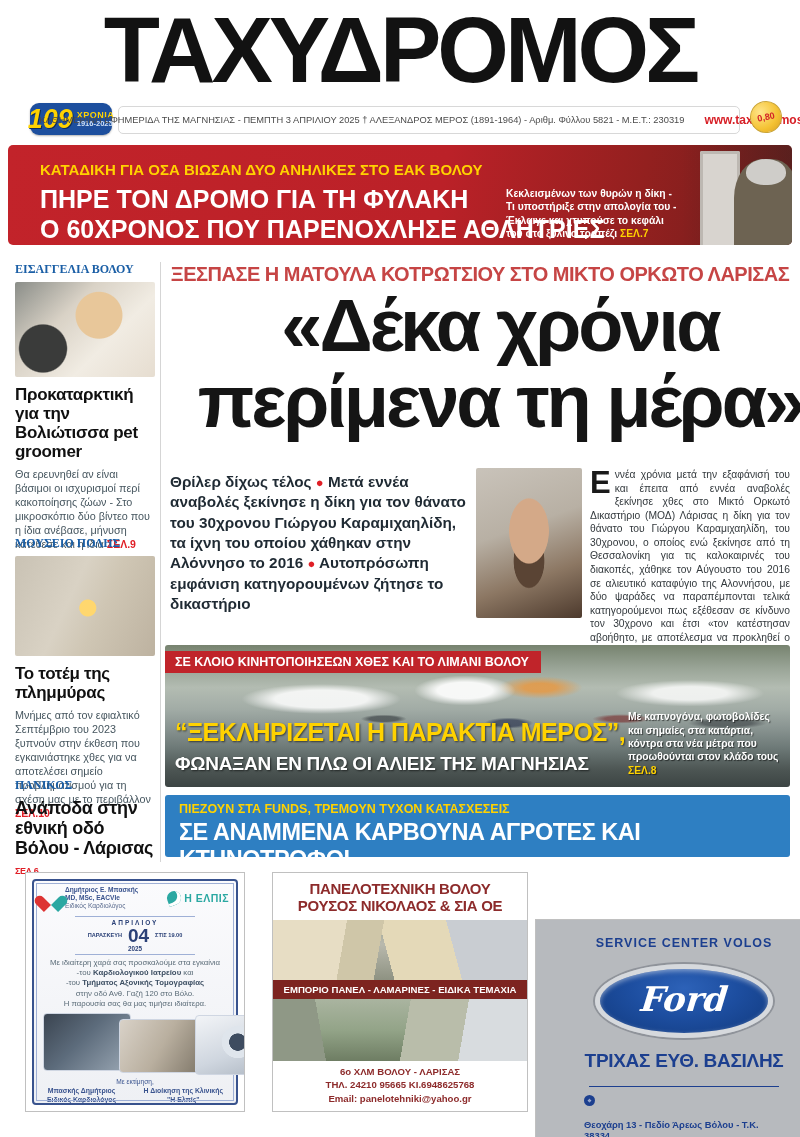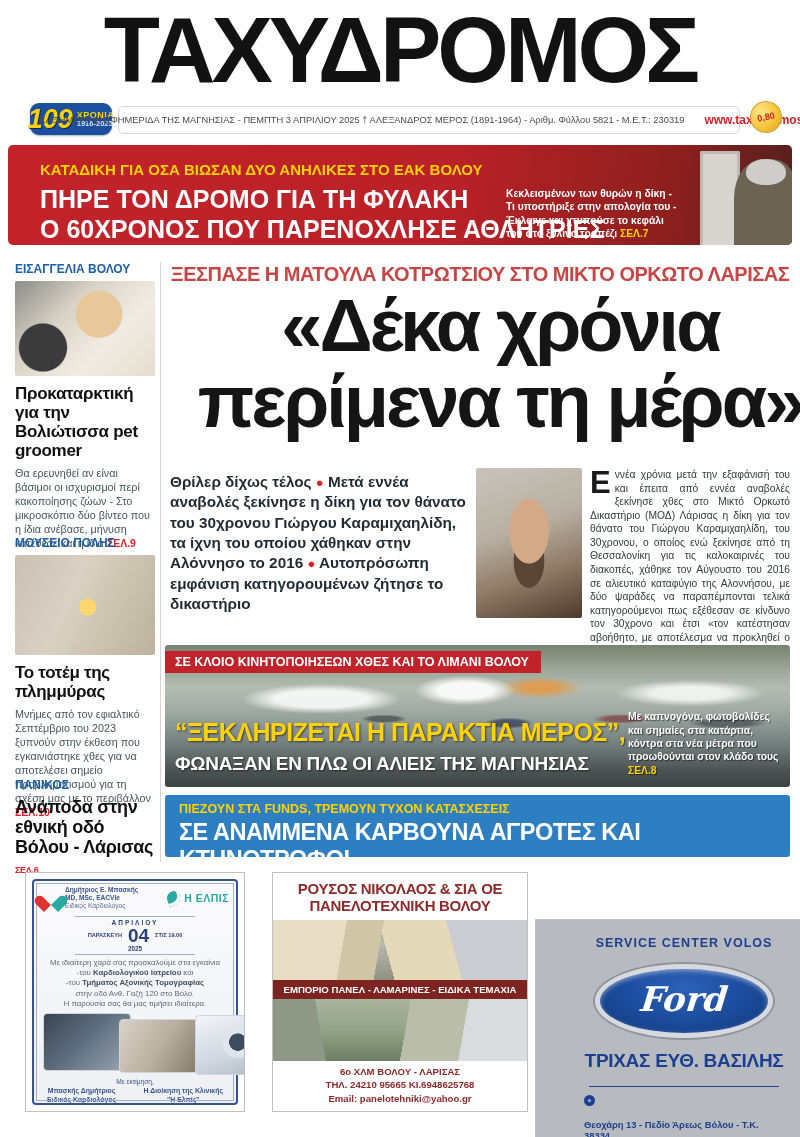--- a/index.html
+++ b/index.html
@@ -41,21 +41,21 @@
     border-radius:50% 50% 45% 45%;}
   .tb-kicker{position:absolute;left:32px;top:16px;font-size:15px;font-weight:800;color:#ffd200;}
   .tb-h1{position:absolute;left:32px;top:40px;font-size:25px;font-weight:900;color:#ffffff;line-height:1.18;}
   .tb-note{position:absolute;left:498px;top:42px;width:175px;font-size:10.3px;font-weight:700;
     color:#ffffff;line-height:1.3;}
   .tb-note .ref{color:#ffd200;font-weight:800;}
 
   
   .v-divider{position:absolute;left:160px;top:262px;width:1px;height:600px;background:#d5d5d5;}
   .sb{position:absolute;left:15px;width:140px;}
-  .kicker-blue{font-size:12px;font-weight:800;color:#1b5fa6;margin-bottom:5px;}
+  .kicker-blue{font-size:12px;font-weight:800;color:#1b5fa6;margin-bottom:5px;font-family:Liberation Serif, serif;}
   .sb-photo{width:140px;border-radius:2px;margin-bottom:8px;}
   .sb-h{font-size:17px;font-weight:800;color:#101010;line-height:1.12;letter-spacing:-.3px;margin-bottom:6px;}
   .sb-body{font-size:10.8px;color:#46565f;line-height:1.3;}
   .ref-red{color:#e01f26;font-weight:800;font-size:10.5px;}
   .dog-photo{height:95px;background:
      radial-gradient(circle at 60% 35%,#e8c79a 0 22%,rgba(0,0,0,0) 23%),
      radial-gradient(circle at 20% 70%,#3a3b3a 0 18%,rgba(0,0,0,0) 19%),
      linear-gradient(135deg,#8a8d88 0%,#d9d2c6 35%,#f1ece3 65%,#e6ddd0 100%);}
   .museum-photo{height:100px;background:
      radial-gradient(circle at 52% 52%,#ffd76e 0 9%,rgba(0,0,0,0) 10%),
@@ -328,22 +328,22 @@
         <div class="sig">
           <div>Η Διοίκηση της Κλινικής</div>
           <div>"Η Ελπίς"</div>
         </div>
       </div>
     </div>
   </div>
 
   <div class="ad ad-panel">
     <div class="panel-title">
+      <div>ΠΑΝΕΛΟΤΕΧΝΙΚΗ ΒΟΛΟΥ</div>
       <div>ΡΟΥΣΟΣ ΝΙΚΟΛΑΟΣ &amp; ΣΙΑ ΟΕ</div>
-      <div>ΠΑΝΕΛΟΤΕΧΝΙΚΗ ΒΟΛΟΥ</div>
     </div>
     <div class="panel-photo1"></div>
     <div class="panel-strip">ΕΜΠΟΡΙΟ ΠΑΝΕΛ - ΛΑΜΑΡΙΝΕΣ - ΕΙΔΙΚΑ ΤΕΜΑΧΙΑ</div>
     <div class="panel-photo2"></div>
     <div class="panel-contact">
       <div>6ο ΧΛΜ ΒΟΛΟΥ - ΛΑΡΙΣΑΣ</div>
       <div>ΤΗΛ.  24210 95665 ΚΙ.6948625768</div>
       <div>Email: panelotehniki@yahoo.gr</div>
     </div>
   </div>

